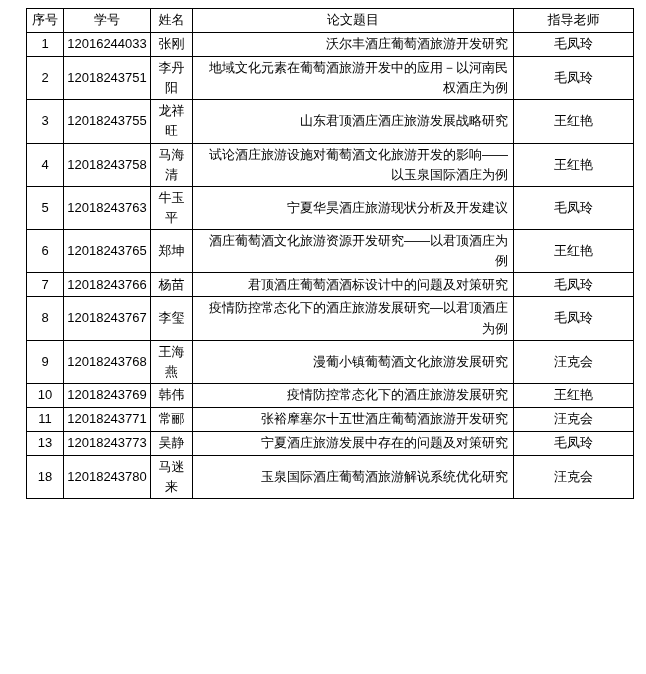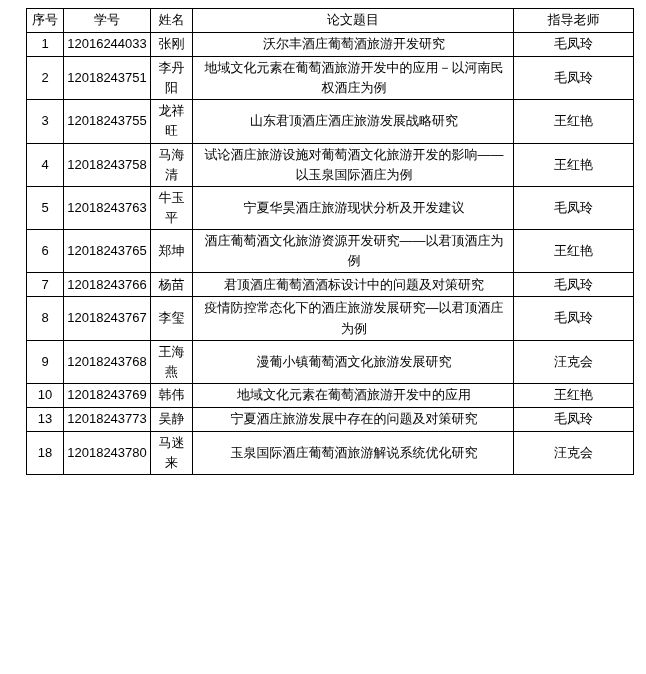--- a/index.html
+++ b/index.html
@@ -29,21 +29,21 @@
     font-weight: normal;
     line-height: 1.55;
     padding: 1px 3px;
     height: 21px;
     vertical-align: middle;
     text-align: center;
     word-break: break-all;
     overflow: hidden;
   }
   table.thesis-table td.cell-title {
-    text-align: center;
+    text-align: right;
     padding-left: 7px;
     padding-right: 5px;
   }
 </style>
 </head>
 <body>
 
 <div class="page">
   <table class="thesis-table">
     <colgroup>
@@ -123,22 +123,29 @@
     <td class="cell-no">9</td>
     <td class="cell-id">12018243768</td>
     <td class="cell-name">王海燕</td>
     <td class="cell-title">漫葡小镇葡萄酒文化旅游发展研究</td>
     <td class="cell-advisor">汪克会</td>
   </tr>
         <tr>
     <td class="cell-no">10</td>
     <td class="cell-id">12018243769</td>
     <td class="cell-name">韩伟</td>
-    <td class="cell-title">地域文化元素在葡萄酒旅游开发中的应用</td>
+    <td class="cell-title">疫情防控常态化下的酒庄旅游发展研究</td>
     <td class="cell-advisor">王红艳</td>
+  </tr>
+        <tr>
+    <td class="cell-no">11</td>
+    <td class="cell-id">12018243771</td>
+    <td class="cell-name">常郦</td>
+    <td class="cell-title">张裕摩塞尔十五世酒庄葡萄酒旅游开发研究</td>
+    <td class="cell-advisor">汪克会</td>
   </tr>
         <tr>
     <td class="cell-no">13</td>
     <td class="cell-id">12018243773</td>
     <td class="cell-name">吴静</td>
     <td class="cell-title">宁夏酒庄旅游发展中存在的问题及对策研究</td>
     <td class="cell-advisor">毛凤玲</td>
   </tr>
         <tr>
     <td class="cell-no">18</td>

